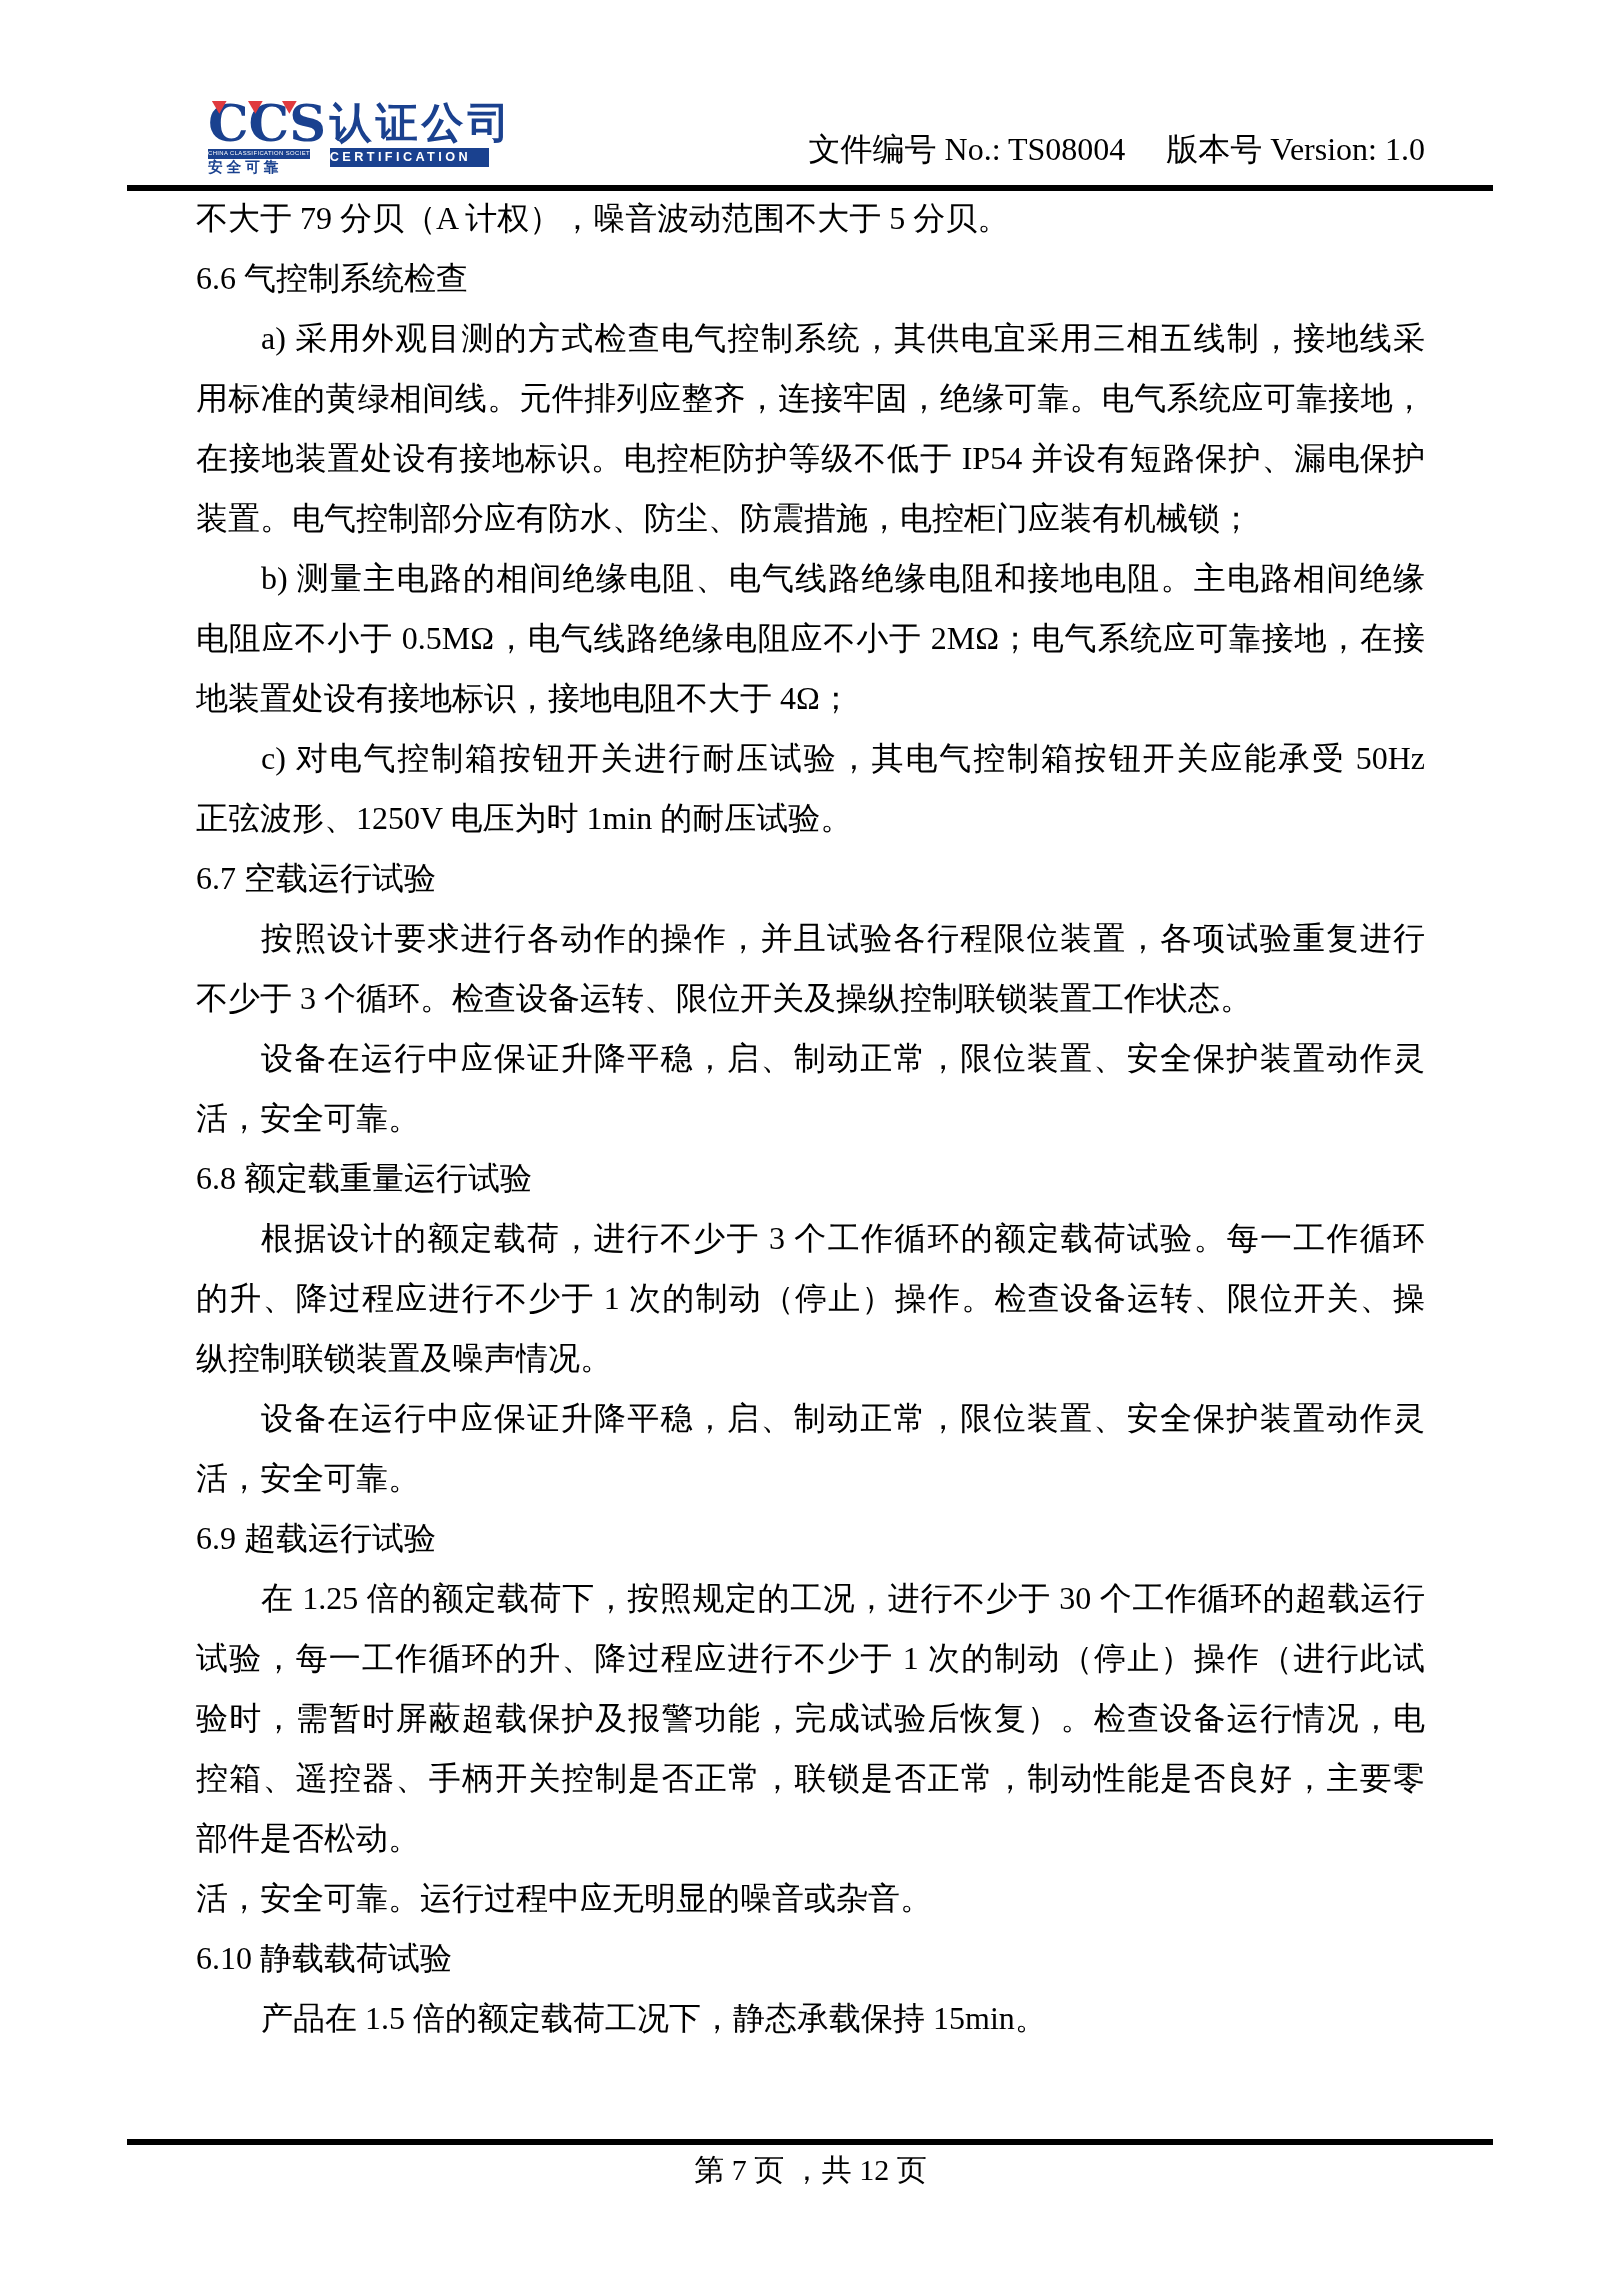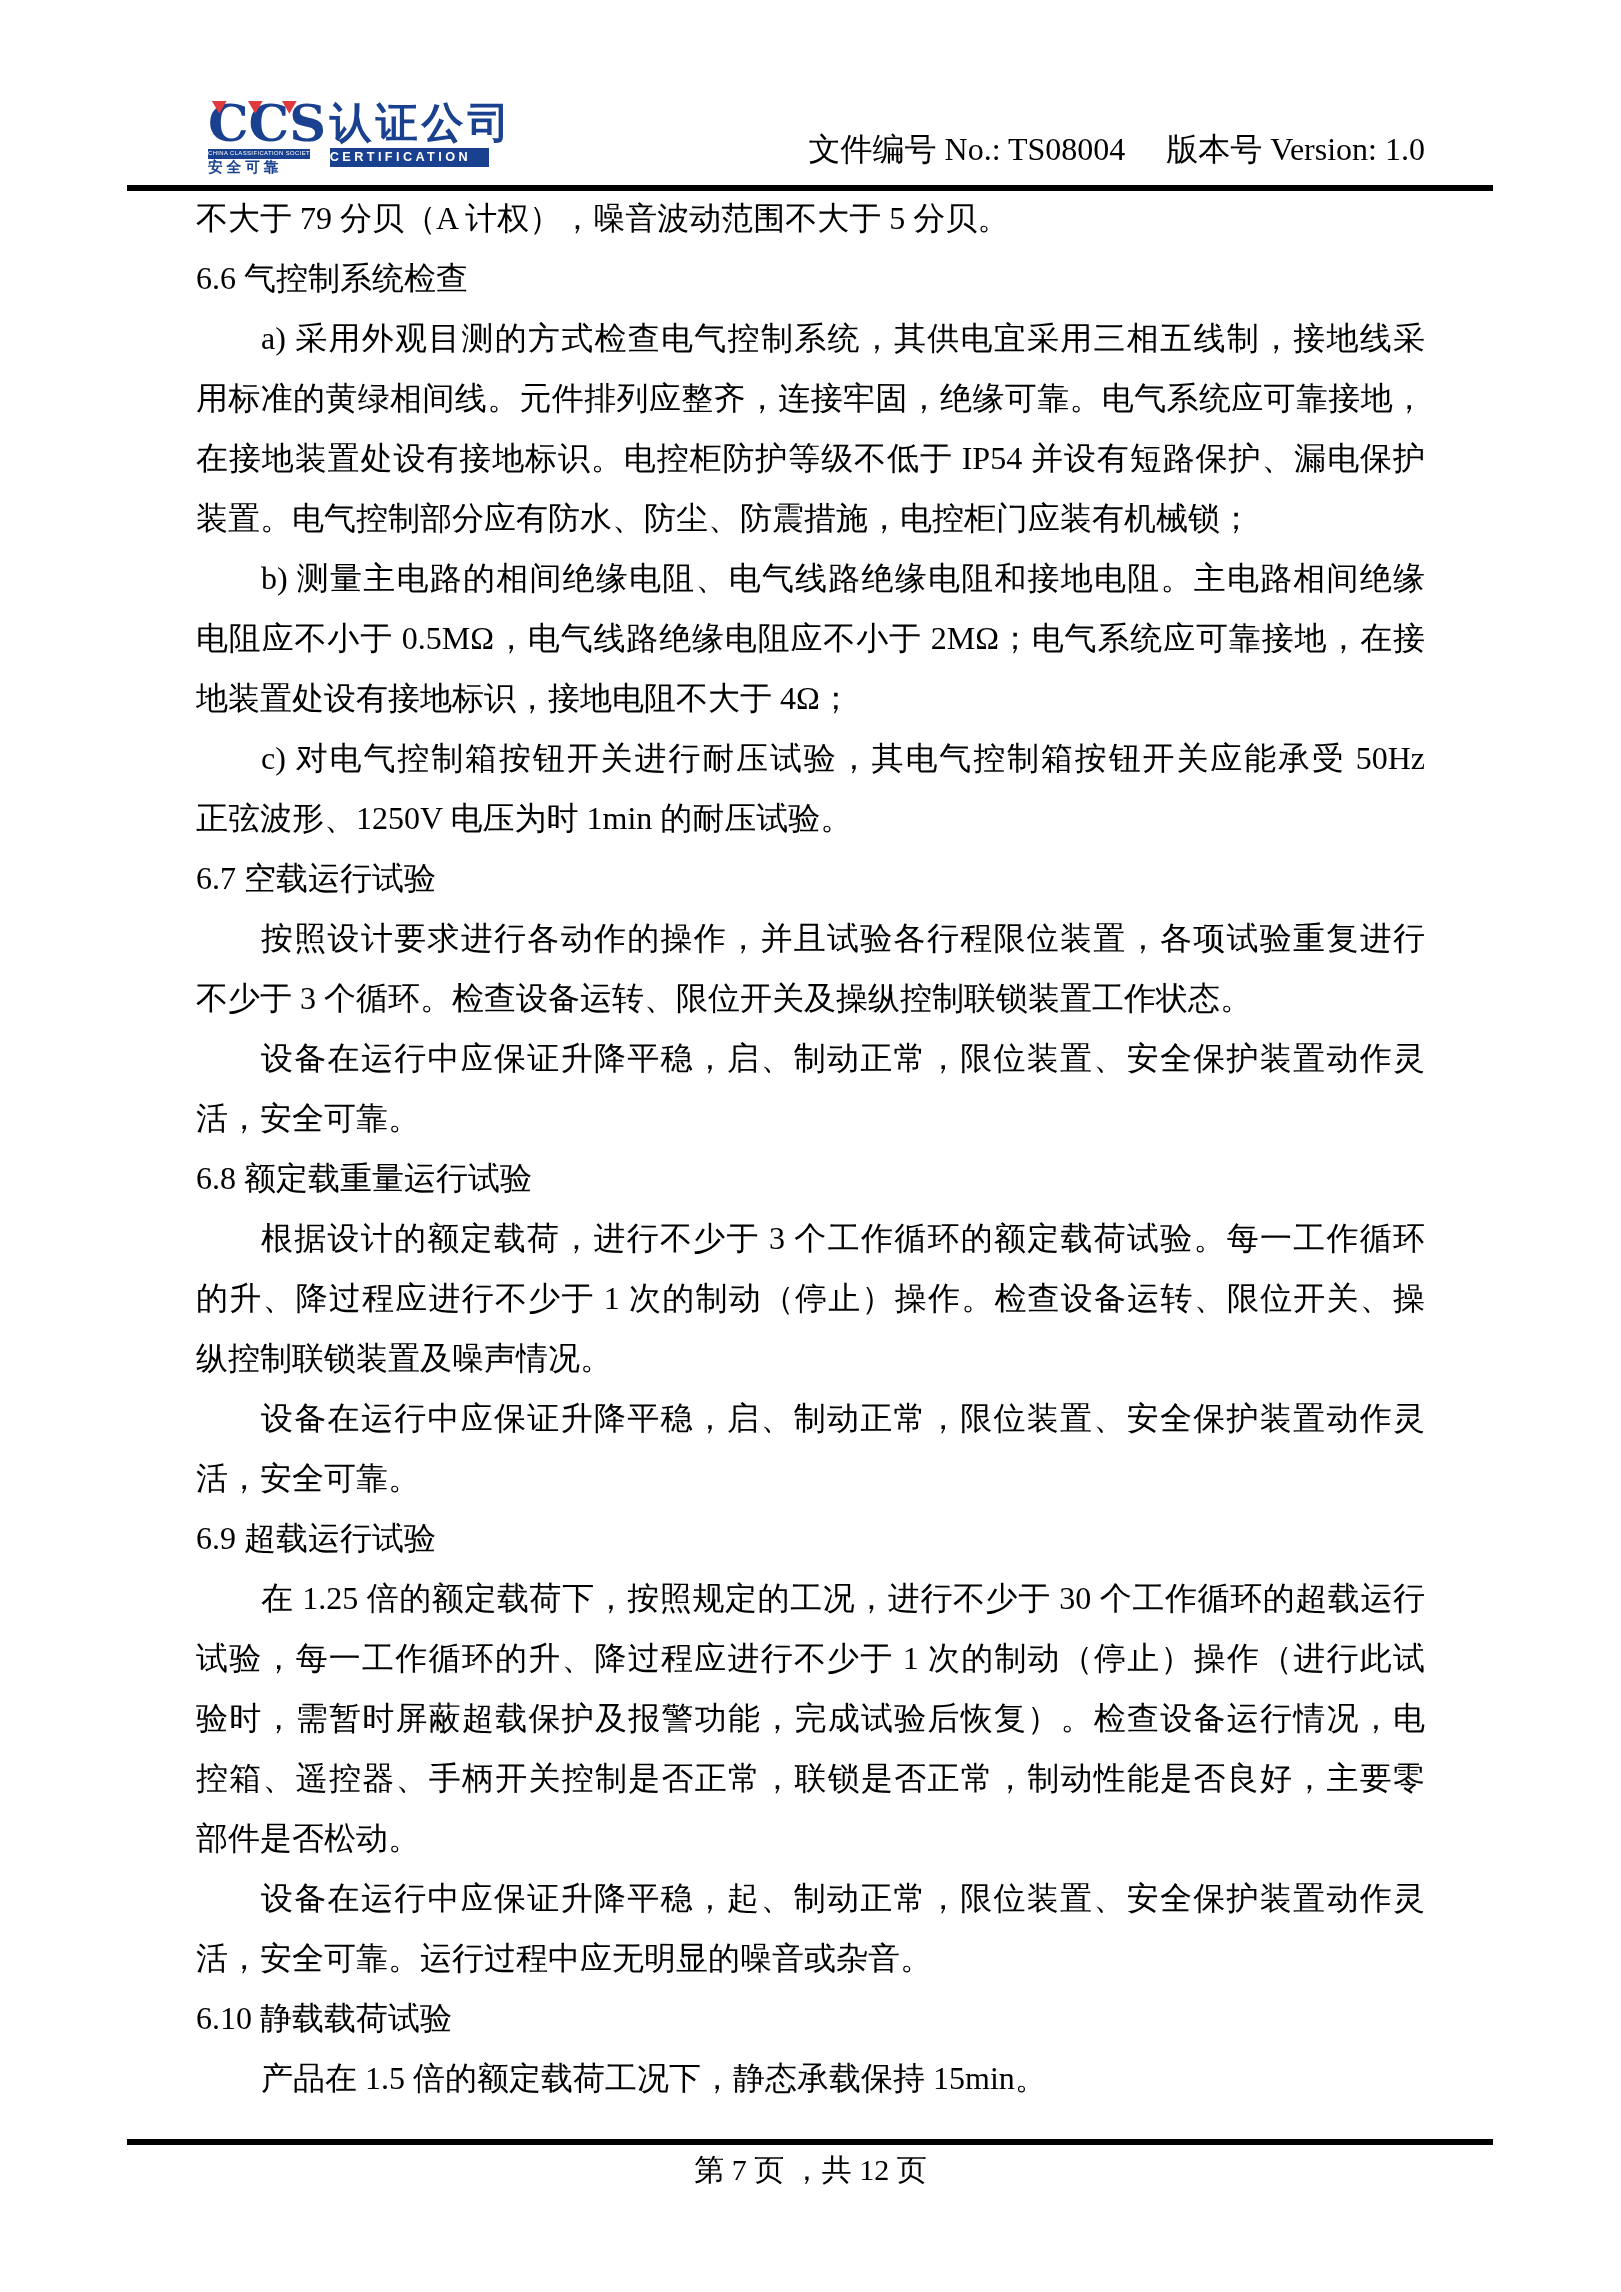--- a/index.html
+++ b/index.html
@@ -137,21 +137,20 @@
       <div class="line fill">的升、降过程应进行不少于 1 次的制动（停止）操作。检查设备运转、限位开关、操</div>
       <div class="line">纵控制联锁装置及噪声情况。</div>
       <div class="line fill ind">设备在运行中应保证升降平稳，启、制动正常，限位装置、安全保护装置动作灵</div>
       <div class="line">活，安全可靠。</div>
       <div class="line">6.9 超载运行试验</div>
       <div class="line fill ind">在 1.25 倍的额定载荷下，按照规定的工况，进行不少于 30 个工作循环的超载运行</div>
       <div class="line fill">试验，每一工作循环的升、降过程应进行不少于 1 次的制动（停止）操作（进行此试</div>
       <div class="line fill">验时，需暂时屏蔽超载保护及报警功能，完成试验后恢复）。检查设备运行情况，电</div>
       <div class="line fill">控箱、遥控器、手柄开关控制是否正常，联锁是否正常，制动性能是否良好，主要零</div>
       <div class="line">部件是否松动。</div>
-      <div class="line fill ind">设备在运行中应保证升降平稳，起、制动正常，限位装置、安全保护装置动作灵</div>
       <div class="line">活，安全可靠。运行过程中应无明显的噪音或杂音。</div>
       <div class="line">6.10 静载载荷试验</div>
       <div class="line ind">产品在 1.5 倍的额定载荷工况下，静态承载保持 15min。</div>
     </main>
 
   <div class="footer-rule"></div>
   <footer class="footer">
     <span>第 7 页 ，共 12 页</span>
   </footer>
 

